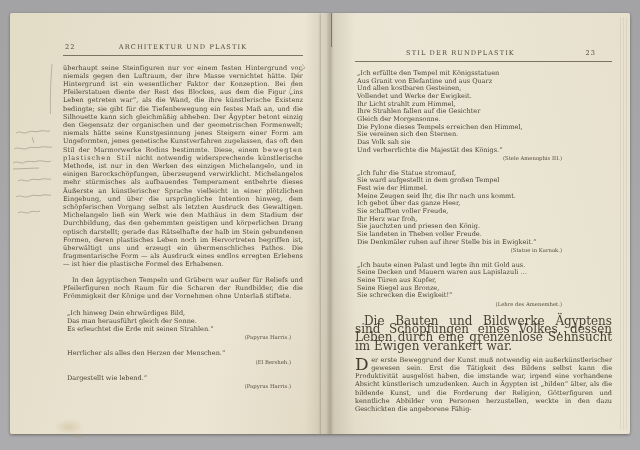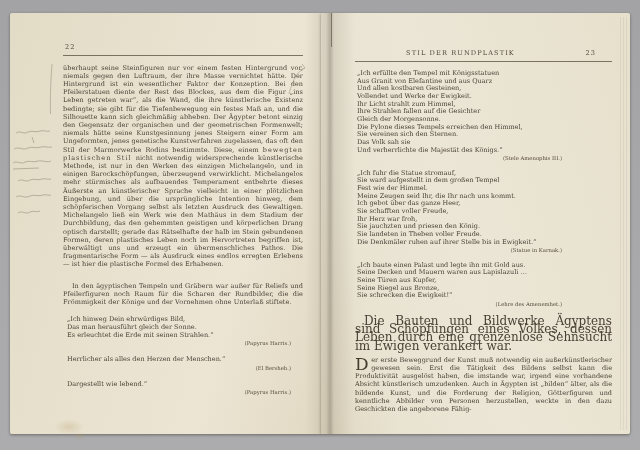--- a/index.html
+++ b/index.html
@@ -55,26 +55,27 @@
 </style>
 </head>
 <body>
 
 <div class="spread">
 
   <div class="page left">
     <div class="col">
       <div class="pagehead">
         <span class="num">22</span>
+        <div class="rtitle">ARCHITEKTUR UND PLASTIK</div>
       </div>
       <div class="headrule"></div>
 
       <div class="body-text"><span>überhaupt seine Steinfiguren nur vor einem festen Hintergrund vor, niemals gegen den Luftraum, der ihre Masse vernichtet hätte. Der Hintergrund ist ein wesentlicher Faktor der Konzeption. Bei den Pfeilerstatuen diente der Rest des Blockes, aus dem die Figur „ins Leben getreten war“, als die Wand, die ihre künstlerische Existenz bedingte; sie gibt für die Tiefenbewegung ein festes Maß an, und die Silhouette kann sich gleichmäßig abheben. Der Ägypter betont einzig den Gegensatz der organischen und der geometrischen Formenwelt; niemals hätte seine Kunstgesinnung jenes Steigern einer Form am Ungeformten, jenes genetische Kunstverfahren zugelassen, das oft den Stil der Marmorwerke Rodins bestimmte. Diese, einem </span><span class="sperr">bewegten plastischen Stil</span><span> nicht notwendig widersprechende künstlerische Methode, ist nur in den Werken des einzigen Michelangelo, und in einigen Barockschöpfungen, überzeugend verwirklicht. Michelangelos mehr stürmisches als aufbauendes Temperament entbehrte dieses Äußerste an künstlerischer Sprache vielleicht in einer plötzlichen Eingebung, und über die ursprüngliche Intention hinweg, dem schöpferischen Vorgang selbst als letzten Ausdruck des Gewaltigen. Michelangelo ließ ein Werk wie den Mathäus in dem Stadium der Durchbildung, das den gehemmten geistigen und körperlichen Drang optisch darstellt; gerade das Rätselhafte der halb im Stein gebundenen Formen, deren plastisches Leben noch im Hervortreten begriffen ist, überwältigt uns und erzeugt ein übermenschliches Pathos. Die fragmentarische Form — als Ausdruck eines endlos erregten Erlebens — ist hier die plastische Formel des Erhabenen.</span></div>
 
-      <div class="body-text indent" style="margin-top:13px">In den ägyptischen Tempeln und Gräbern war außer für Reliefs und Pfeilerfiguren noch Raum für die Scharen der Rundbilder, die die Frömmigkeit der Könige und der Vornehmen ohne Unterlaß stiftete.</div>
+      <div class="body-text indent" style="margin-top:7px">In den ägyptischen Tempeln und Gräbern war außer für Reliefs und Pfeilerfiguren noch Raum für die Scharen der Rundbilder, die die Frömmigkeit der Könige und der Vornehmen ohne Unterlaß stiftete.</div>
 
       <div class="quote">
         <div>„Ich hinweg Dein ehrwürdiges Bild,</div>
         <div>Das man herausführt gleich der Sonne.</div>
         <div>Es erleuchtet die Erde mit seinen Strahlen.“</div>
       </div>
       <div class="attr">(Papyrus Harris.)</div>
 
       <div class="quote">
         <div>Herrlicher als alles den Herzen der Menschen.“</div>

